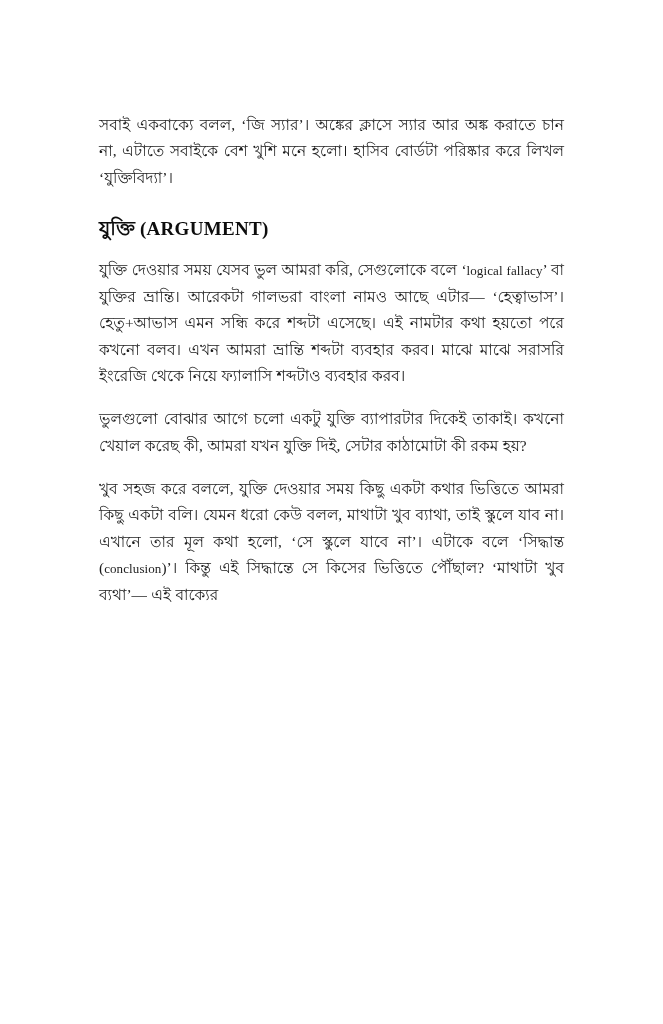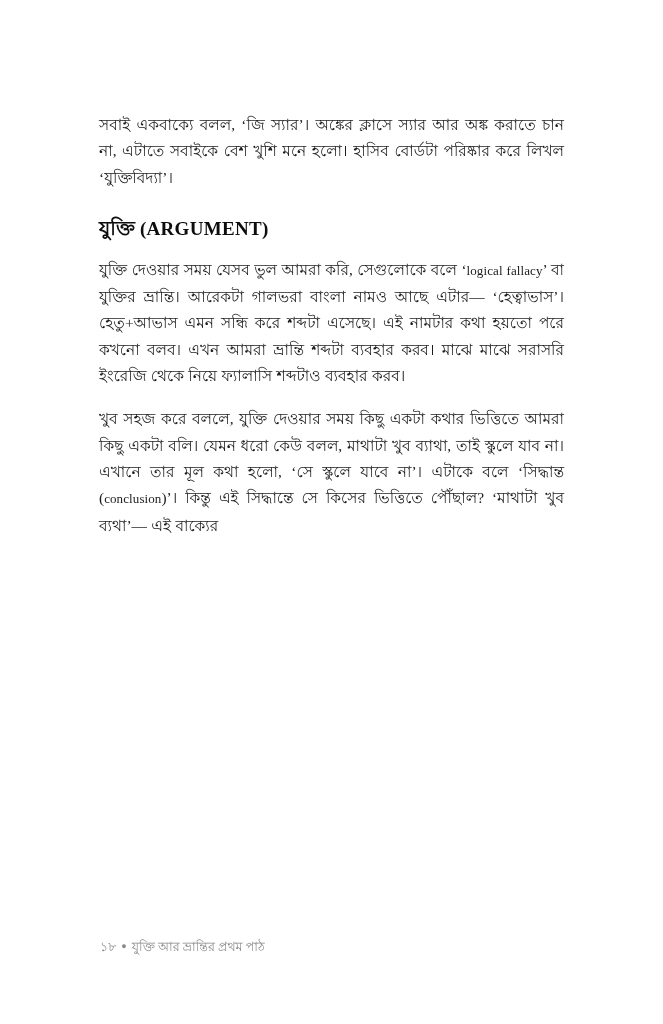--- a/index.html
+++ b/index.html
@@ -109,24 +109,20 @@
   <div class="content">
 
     <p class="para">সবাই একবাক্যে বলল, ‘জি স্যার’। অঙ্কের ক্লাসে স্যার আর অঙ্ক করাতে চান না, এটাতে সবাইকে বেশ খুশি মনে হলো। হাসিব বোর্ডটা পরিষ্কার করে লিখল ‘যুক্তিবিদ্যা’।</p>
 
     <h2 class="section-heading"><span>যুক্তি</span> <span class="latin">(ARGUMENT)</span></h2>
 
 
 
     <p class="para"><span>যুক্তি দেওয়ার সময় যেসব ভুল আমরা করি, সেগুলোকে বলে ‘</span><span class="latin">logical fallacy</span><span>’ বা যুক্তির ভ্রান্তি। আরেকটা গালভরা বাংলা নামও আছে এটার— ‘হেত্বাভাস’। হেতু+আভাস এমন সন্ধি করে শব্দটা এসেছে। এই নামটার কথা হয়তো পরে কখনো বলব। এখন আমরা ভ্রান্তি শব্দটা ব্যবহার করব। মাঝে মাঝে সরাসরি ইংরেজি থেকে নিয়ে ফ্যালাসি শব্দটাও ব্যবহার করব।</span></p>
 
+    <p class="para">ভুলগুলো বোঝার আগে চলো একটু যুক্তি ব্যাপারটার দিকেই তাকাই। কখনো খেয়াল করেছ কী, আমরা যখন যুক্তি দিই, সেটার কাঠামোটা কী রকম হয়?</p>
 
     <p class="para"><span>খুব সহজ করে বললে, যুক্তি দেওয়ার সময় কিছু একটা কথার ভিত্তিতে আমরা কিছু একটা বলি। যেমন ধরো কেউ বলল, মাথাটা খুব ব্যাথা, তাই স্কুলে যাব না। এখানে তার মূল কথা হলো, ‘সে স্কুলে যাবে না’। এটাকে বলে ‘সিদ্ধান্ত (</span><span class="latin">conclusion</span><span>)’। কিন্তু এই সিদ্ধান্তে সে কিসের ভিত্তিতে পৌঁছাল? ‘মাথাটা খুব ব্যথা’— এই বাক্যের</span></p>
 
   </div>
 
-  <div class="footer">
-    <span class="footer-page-number">১৮</span>
-    <span class="footer-separator">●</span>
-    <span class="footer-title">যুক্তি আর ভ্রান্তির প্রথম পাঠ</span>
-  </div>
 
 </div>
 
 </body></html>

